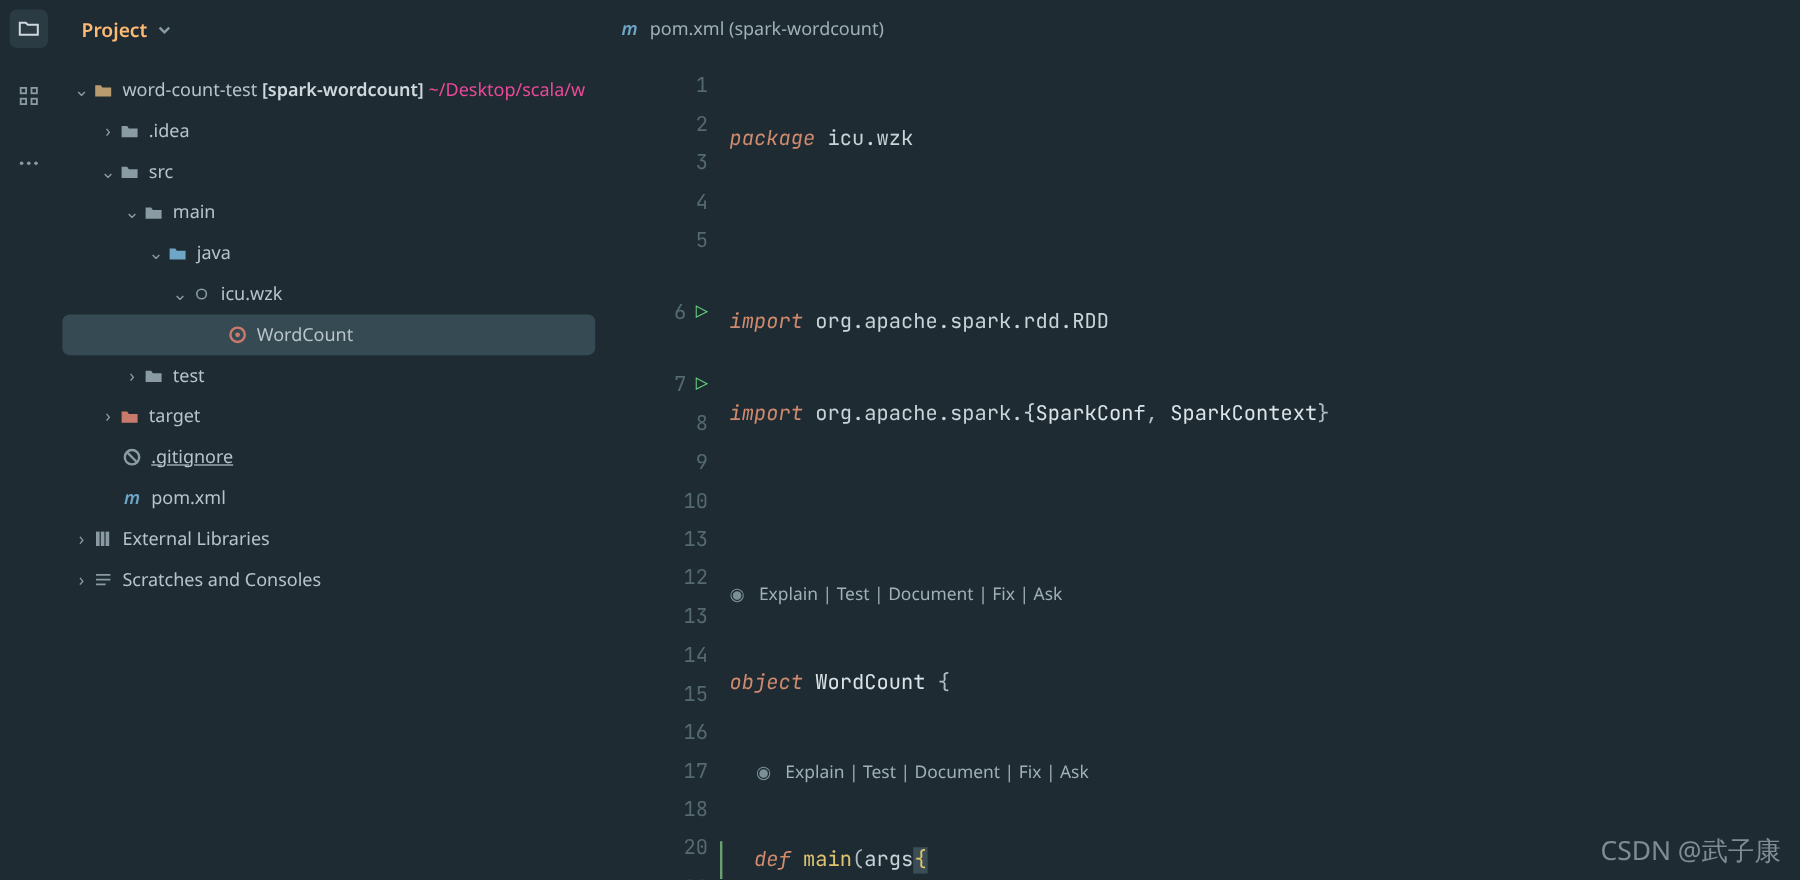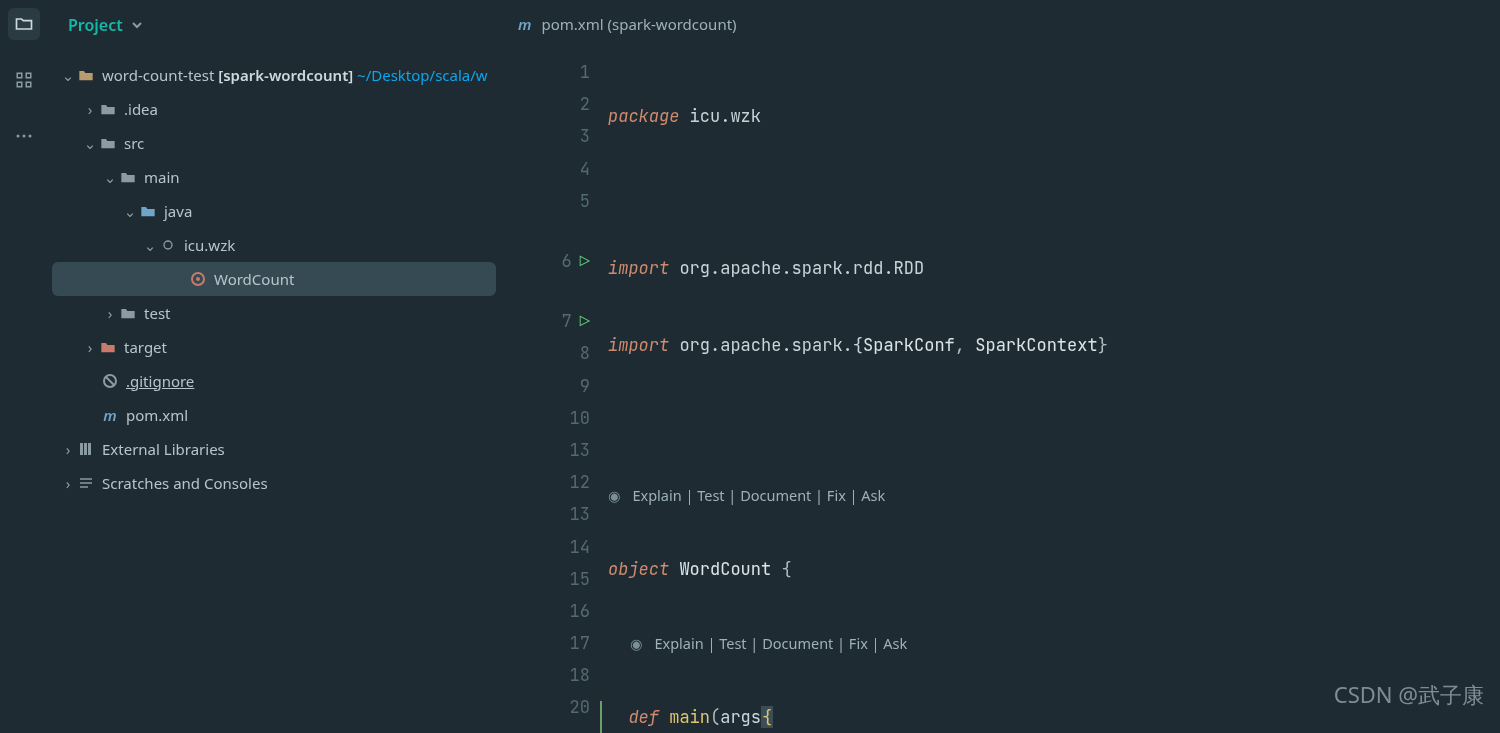--- a/index.html
+++ b/index.html
@@ -37,42 +37,42 @@
     .sidebar-header {
       height: 50px;
       display: flex;
       align-items: center;
       padding: 0 20px;
       gap: 8px;
     }
     .sidebar-header .title {
       font-size: 16px;
       font-weight: 600;
-      color: #14b8a6;
+      color: #fdba74;
     }
     .tree {
       flex: 1;
       padding: 8px 4px;
       font-size: 15px;
       line-height: 1;
     }
     .tree-row {
       display: flex;
       align-items: center;
       height: 34px;
       border-radius: 6px;
       padding-right: 8px;
       white-space: nowrap;
       overflow: hidden;
       cursor: pointer;
     }
     .tree-row.selected { background: #364a54; }
     .tree-row .chev { width: 16px; color: #8a9ba3; display:inline-flex; justify-content:center;}
     .tree-row .ticon { width: 20px; display:inline-flex; justify-content:center; margin-right: 6px; }
-    .dimmed { color: #0ea5e9; }
+    .dimmed { color: #ec4899; }
     .bold { font-weight: 600; color: #cfd8dc;}
     .folder-yellow { color: #b89b6f; }
     .folder-blue { color: #6fa6c8; }
     .folder-red { color: #c97a6b; }
     .folder-grey { color: #8a9ba3; }
     .file-grey { color: #8a9ba3; }
     .m-icon { color: #6fa6c8; font-style: italic; font-weight:600; }
     .scala-icon { color: #c97a6b; }
     .lib-icon { color: #8a9ba3; }
     .main {
@@ -153,21 +153,21 @@
       font-size: 14.5px;
       color: #9fb0b7;
       height: 28px;
       display:flex; align-items:center;
       padding-left:8px;
       gap:4px;
     }
     .codelens .dot { color: #7b8f97; }
     .watermark {
       position: fixed;
-      bottom: 22px; right: 16px;
+      bottom: 8px; right: 16px;
       font-size: 22px;
       color: rgba(210,220,225,0.55);
       font-family: system-ui, sans-serif;
     }
     .chev-down { display:inline-block; color:#8a9ba3; }
     svg { display:block; }
   </style>
 </head>
 <body>
 

